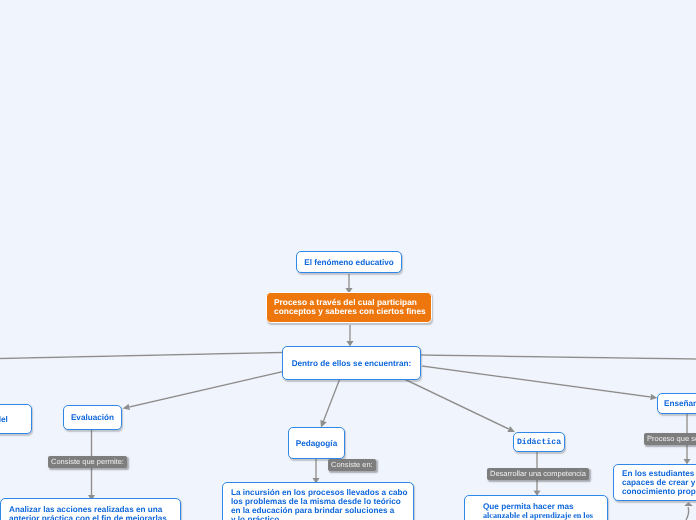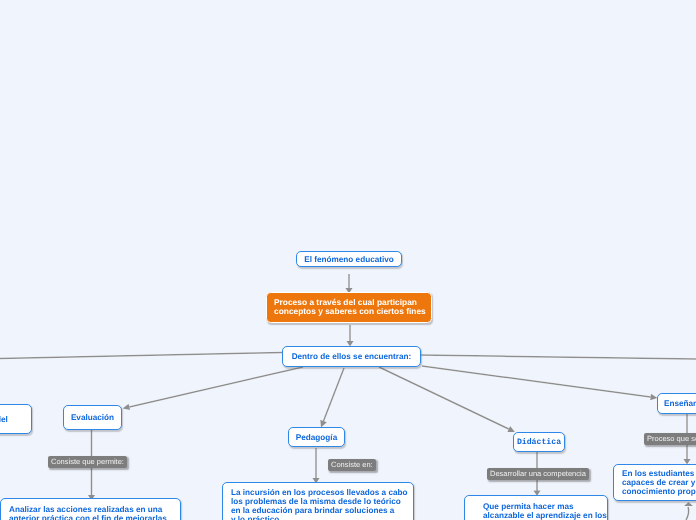--- a/index.html
+++ b/index.html
@@ -71,44 +71,44 @@
       <polygon stroke="none" points="533.4,490.5 540.6,490.5 537,496"></polygon>
 
       <path d="M687 414 L687 459"></path>
       <polygon stroke="none" points="683.4,459 690.6,459 687,464.5"></polygon>
 
       <path fill="none" d="M686 520 Q690 513 688 507"></path>
       <polygon stroke="none" points="688.5,502 684,506 693,506"></polygon>
     </g>
   </svg>
 
-  <div class="node" style="left:296px;top:251px;width:106px;height:16px;">
+  <div class="node" style="left:296px;top:251px;width:106px;height:22px;">
     <span class="txt">El fenómeno educativo</span>
   </div>
 
   <div class="node orange left" style="left:266px;top:291.5px;width:166px;height:31px;">
     <span class="txt" style="padding-left:7px;">
       <span style="display:block;">Proceso a través del cual participan</span>
       <span style="display:block;">conceptos y saberes con ciertos fines</span>
     </span>
   </div>
 
-  <div class="node" style="left:282px;top:346px;width:139px;height:21px;">
+  <div class="node" style="left:282px;top:346px;width:139px;height:34px;">
     <span class="txt">Dentro de ellos se encuentran:</span>
   </div>
 
   <div class="node left" style="left:-110px;top:404px;width:142px;height:30px;">
     <span class="txt" style="padding-left:105px;">del</span>
   </div>
 
   <div class="node" style="left:63px;top:405px;width:59px;height:25px;">
     <span class="txt">Evaluación</span>
   </div>
 
-  <div class="node" style="left:288px;top:427px;width:57px;height:20px;">
+  <div class="node" style="left:288px;top:427px;width:57px;height:32px;">
     <span class="txt">Pedagogía</span>
   </div>
 
   <div class="node" style="left:513px;top:432px;width:52px;height:20px;font-family:Liberation Mono, monospace;">
     <span class="txt">Didáctica</span>
   </div>
 
   <div class="node left" style="left:657px;top:393px;width:62px;height:21px;">
     <span class="txt" style="padding-left:6px;">Enseñanza</span>
   </div>
@@ -125,21 +125,21 @@
       <span style="display:block;">La incursión en los procesos llevados a cabo</span>
       <span style="display:block;">los problemas de la misma desde lo teórico</span>
       <span style="display:block;">en la educación para brindar soluciones a</span>
       <span style="display:block;">y lo práctico</span>
     </span>
   </div>
 
   <div class="node left" style="left:464px;top:495px;width:144px;height:32px;">
     <span class="txt" style="padding-left:18px;">
       <span style="display:block;">Que permita hacer mas</span>
-      <span style="display:block;">alcanzable el aprendizaje en los</span>
+      <span style="display:block;font-family:Liberation Serif, serif;">alcanzable el aprendizaje en los</span>
     </span>
   </div>
 
   <div class="node left" style="left:613px;top:464px;width:122px;height:37px;">
     <span class="txt" style="padding-left:8px;">
       <span style="display:block;">En los estudiantes</span>
       <span style="display:block;">capaces de crear y</span>
       <span style="display:block;">conocimiento propio</span>
     </span>
   </div>

